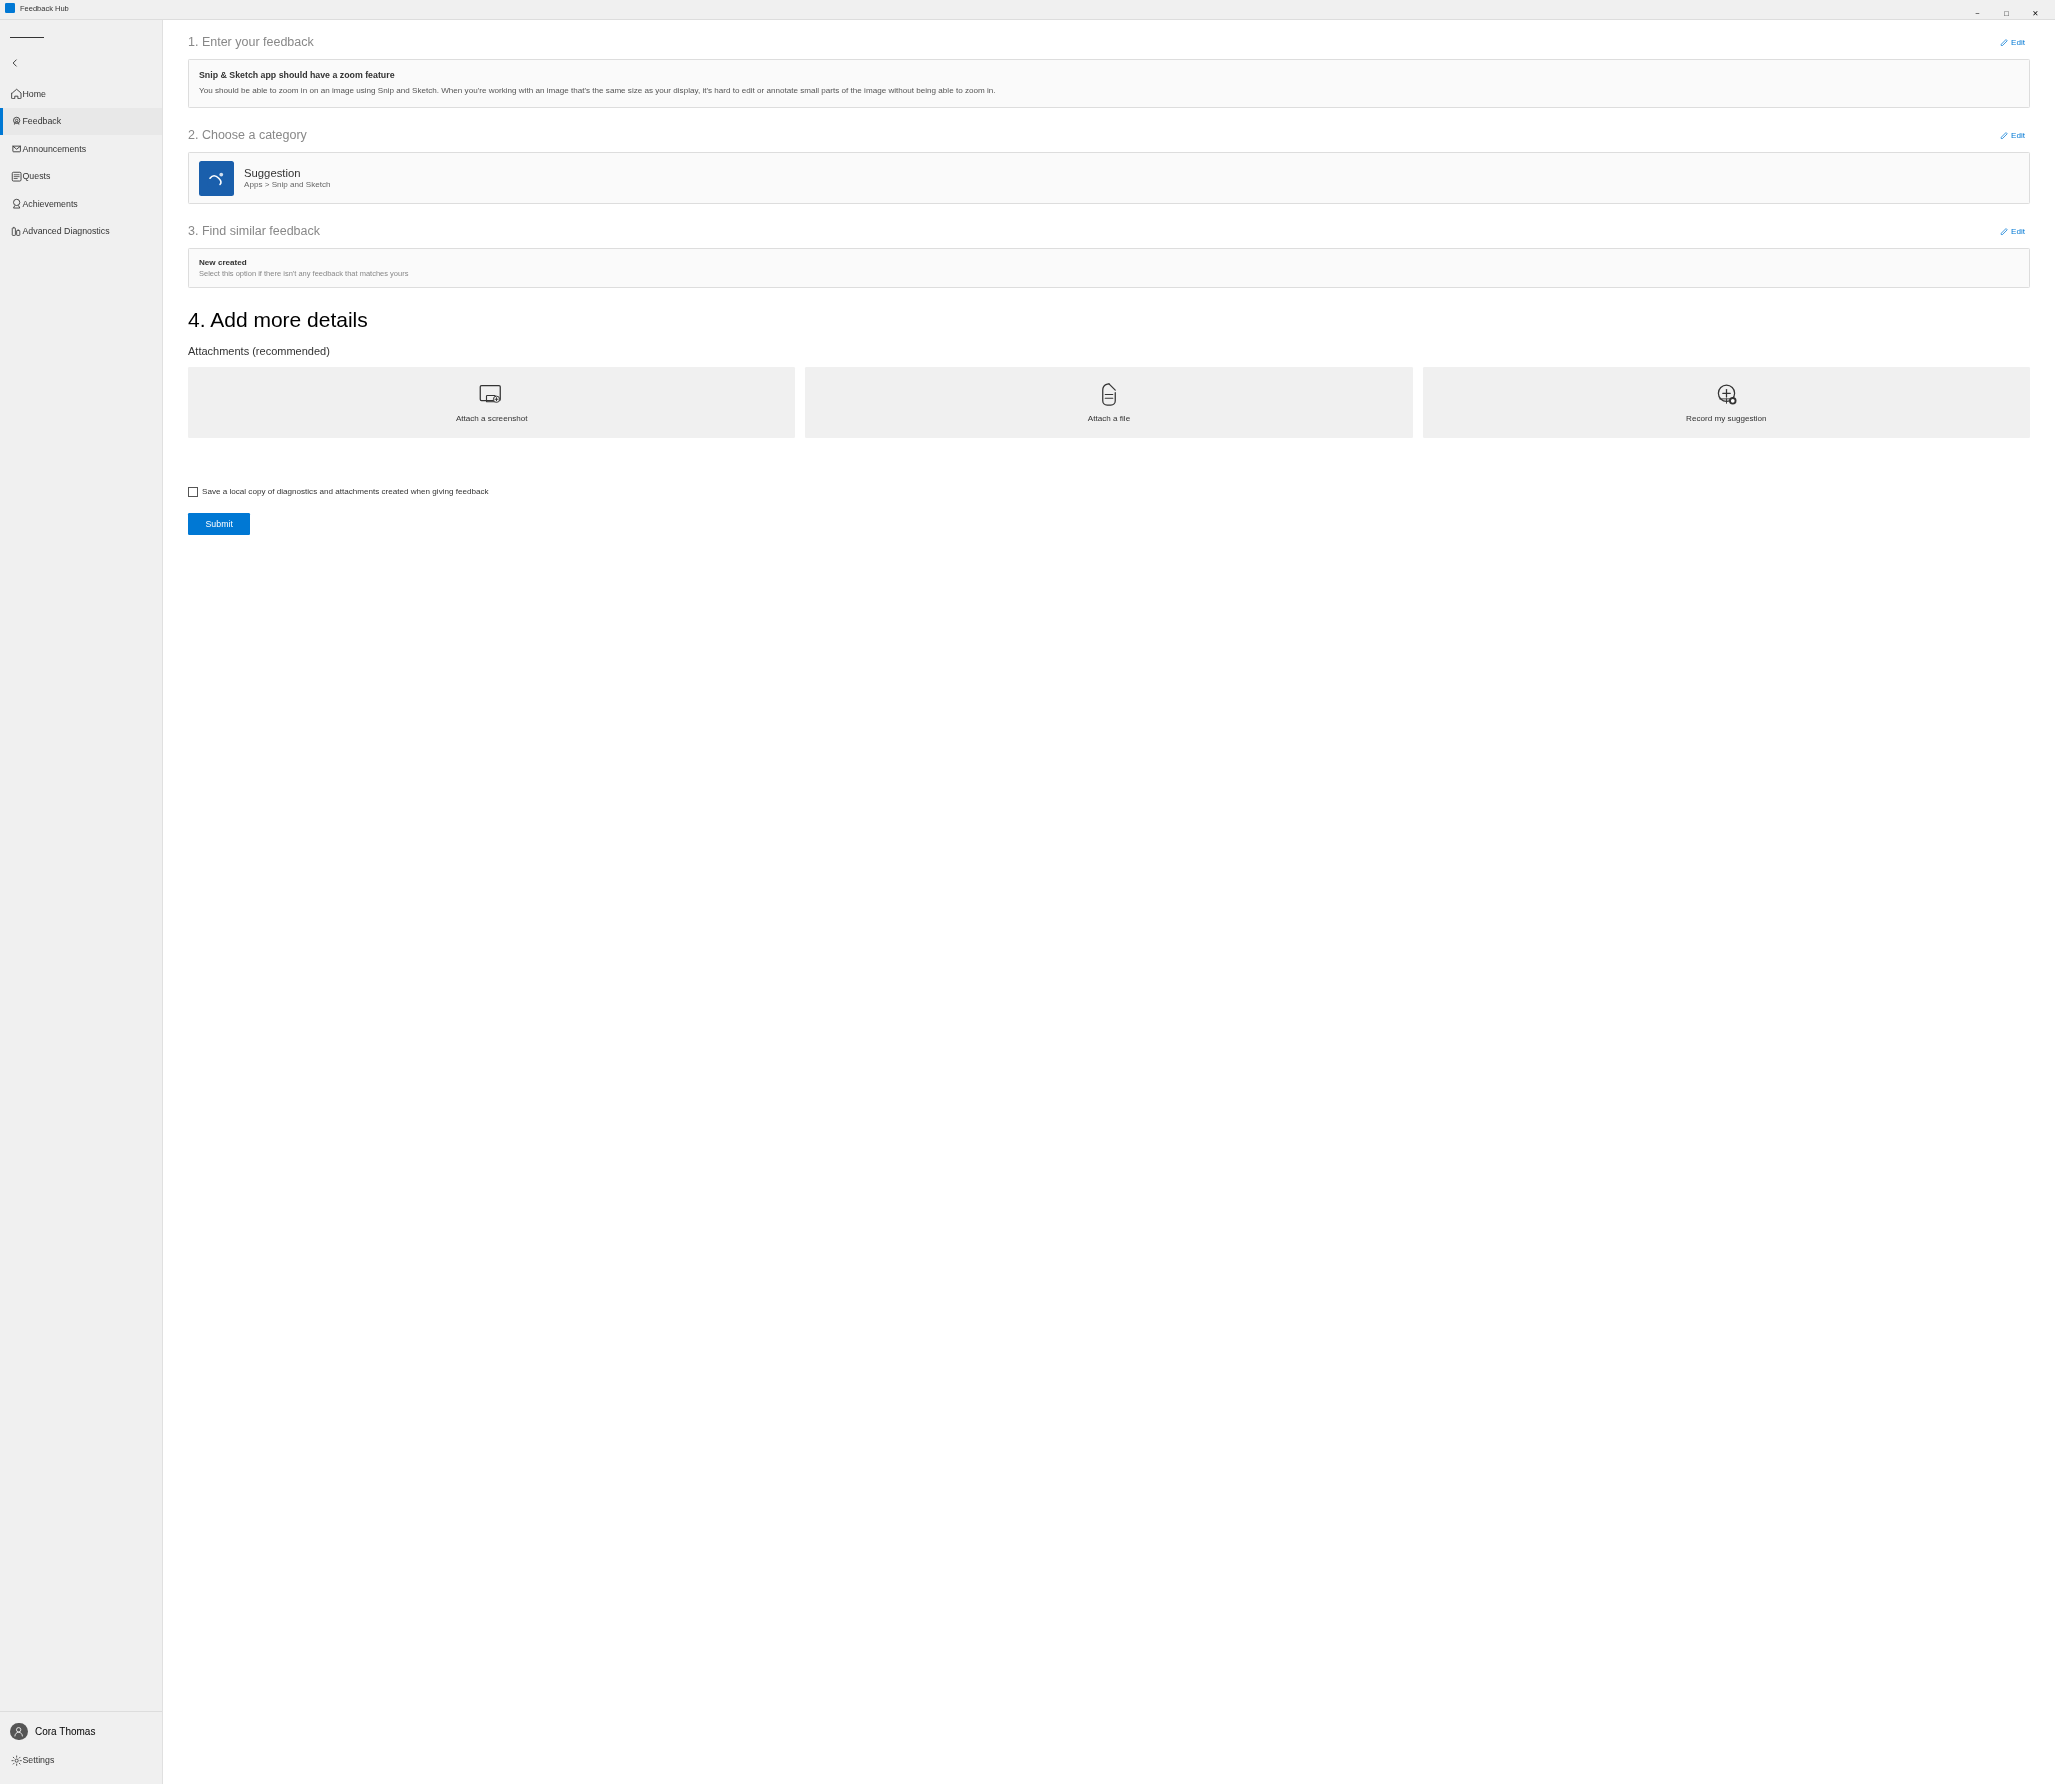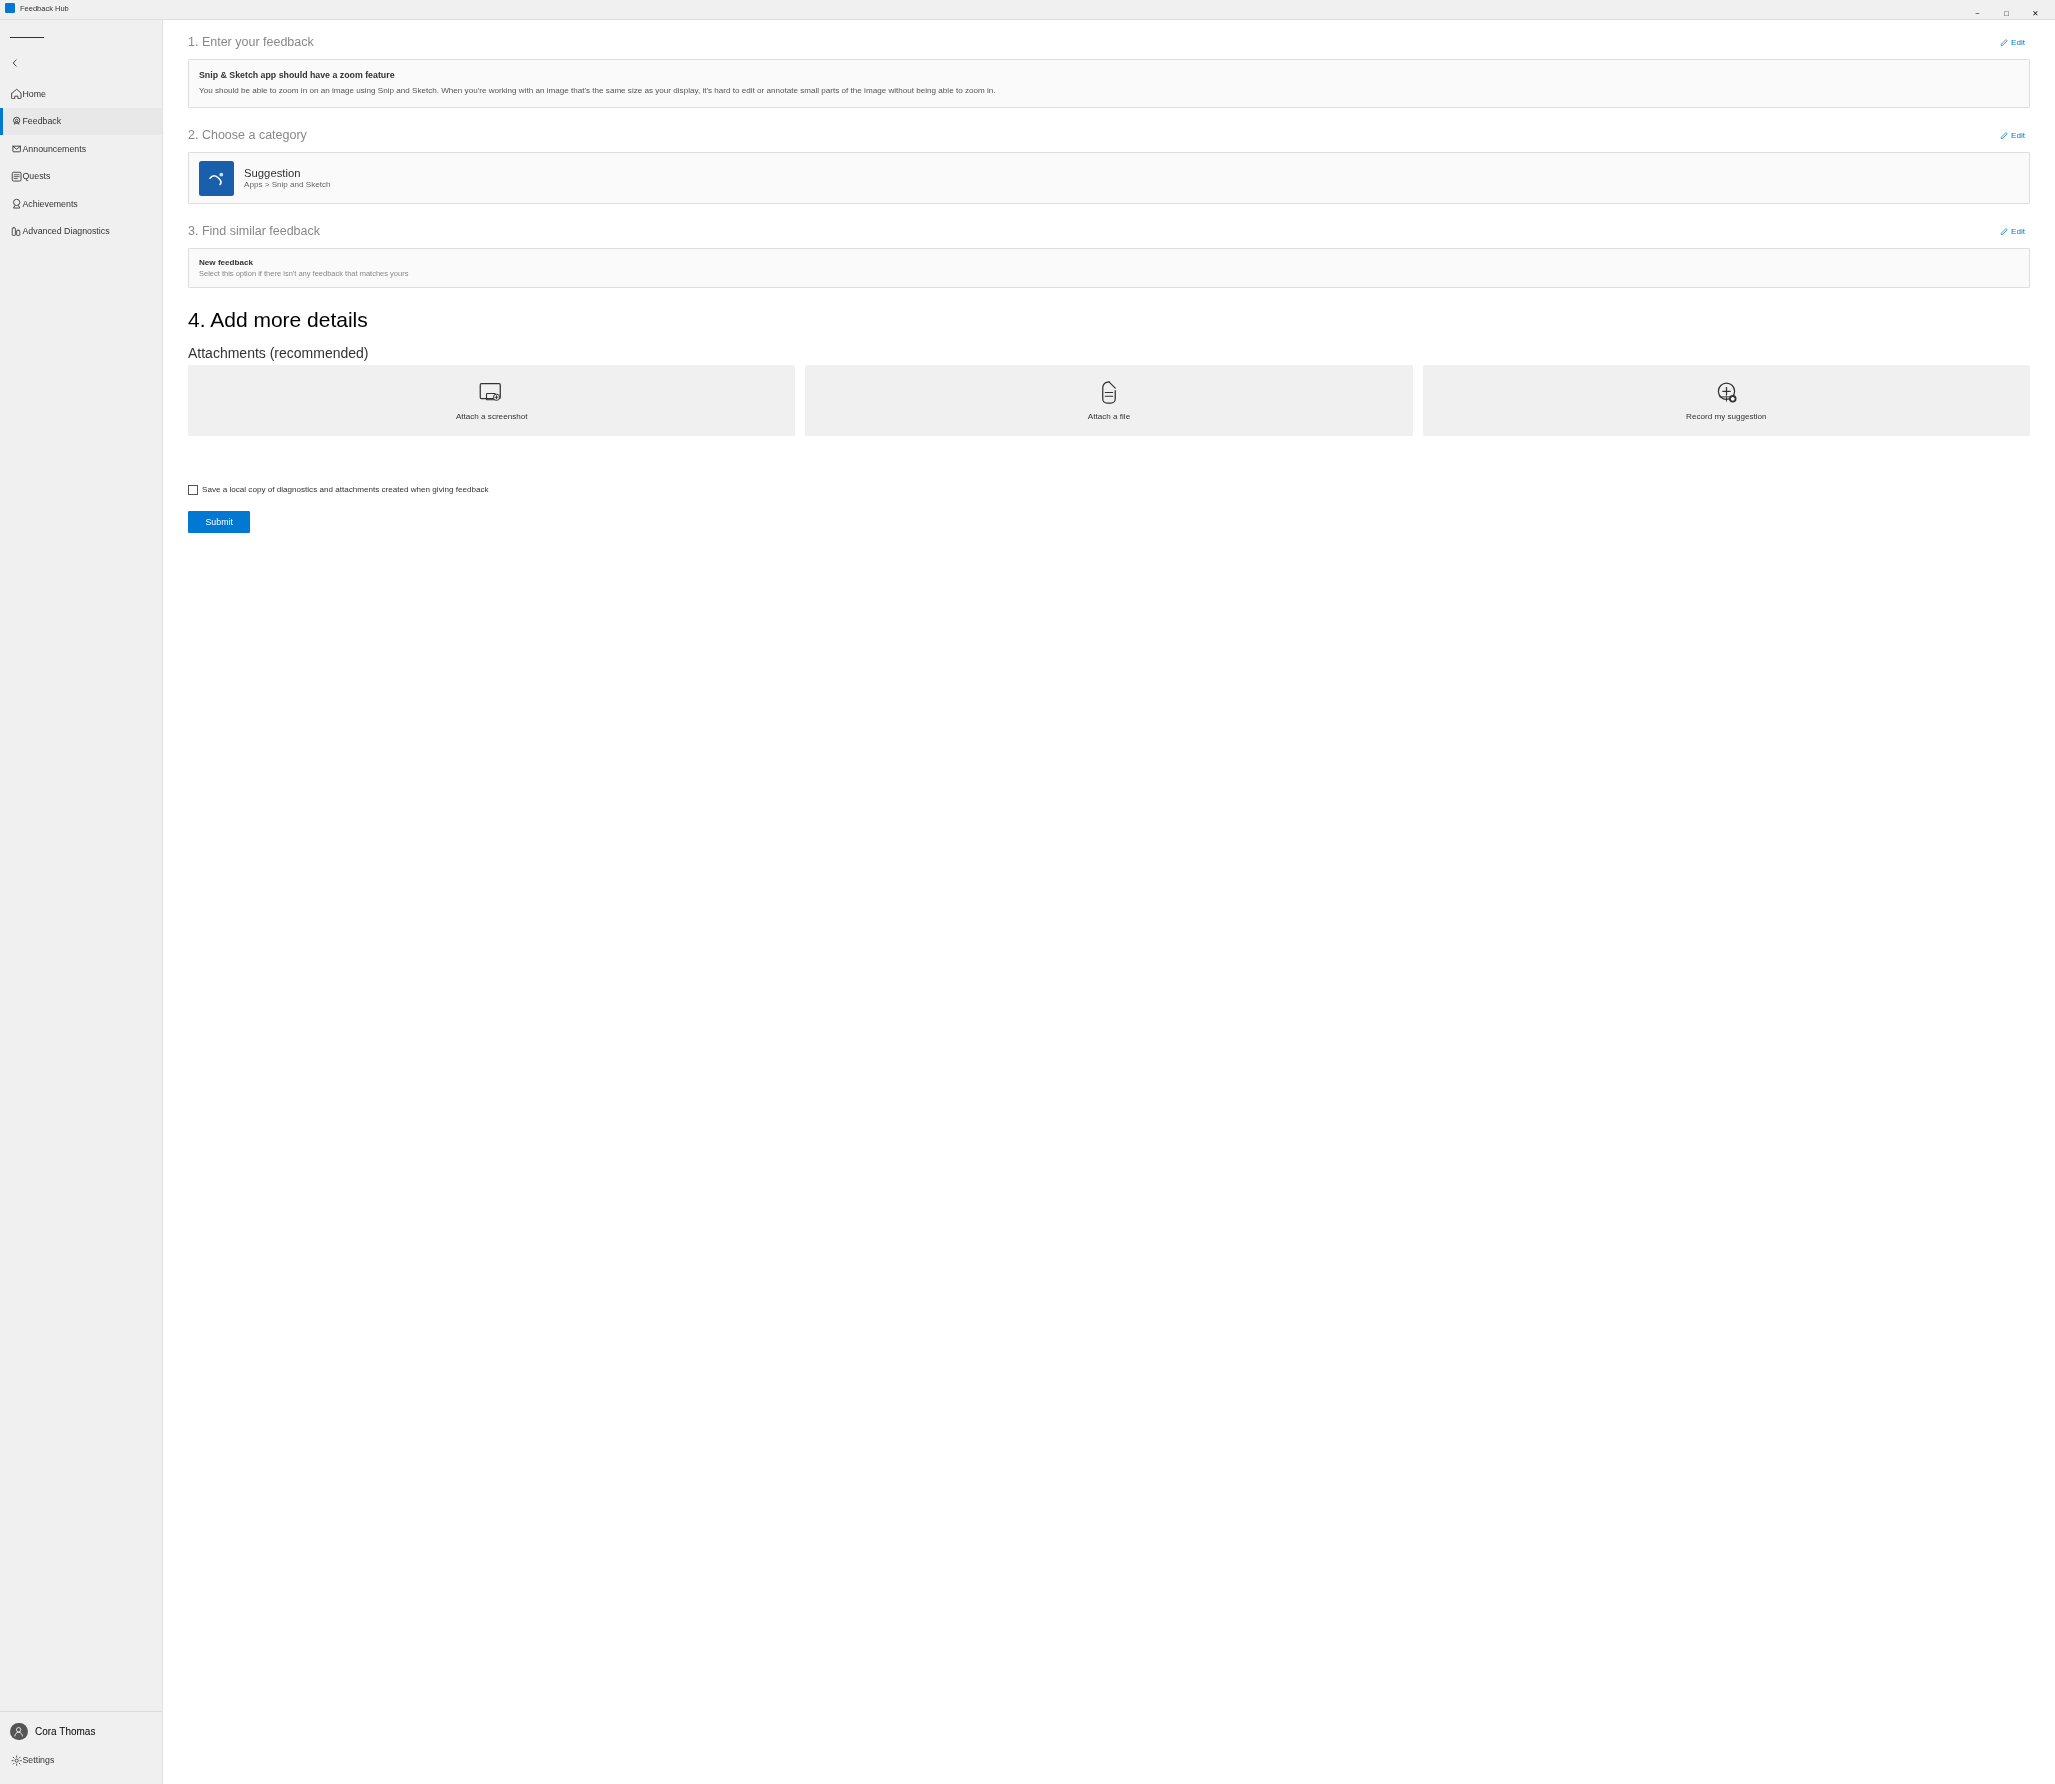--- a/index.html
+++ b/index.html
@@ -109,21 +109,21 @@
     .similar-box {
       border: 0.6px solid #ddd;
       border-radius: 1.3px;
       padding: 8.8px 10px;
       background: #fafafa;
     }
     .similar-title { font-size: 8.1px; font-weight: 600; color: #333; }
     .similar-sub { font-size: 7.5px; color: #888; margin-top: 2.5px; }
 
     
-    .attach-label { font-size: 14px; color: #333; margin-bottom: 4px; }
+    .attach-label { font-size: 11px; color: #333; margin-bottom: 10px; }
     .attach-cards { display: flex; gap: 10px; margin-bottom: 15px; }
     .attach-card {
       flex: 1;
       background: #f0f0f0;
       border-radius: 1.3px;
       padding: 15px 21px;
       display: flex;
       flex-direction: column;
       align-items: center;
       justify-content: center;
@@ -319,21 +319,21 @@
       <div class="section-header">
         <span class="section-title">3. Find similar feedback</span>
         <button class="edit-btn">
           <svg width="8.8" height="8.8" viewBox="0 0 14 14" fill="none">
             <path d="M9.5 2.5l2 2L4 12H2v-2l7.5-7.5z" stroke="#0078d4" stroke-width="1.2" fill="none" stroke-linejoin="round"></path>
           </svg>
           <span>Edit</span>
         </button>
       </div>
       <div class="similar-box">
-        <div class="similar-title">New feedback</div>
+        <div class="similar-title">New created</div>
         <div class="similar-sub">Select this option if there isn't any feedback that matches yours</div>
       </div>
     </div>
 
     <div class="section">
       <span class="section-title large">4. Add more details</span>
 
       <div style="margin-top:12.5px;">
         <div class="attach-label">Attachments (recommended)</div>
         <div class="attach-cards">

